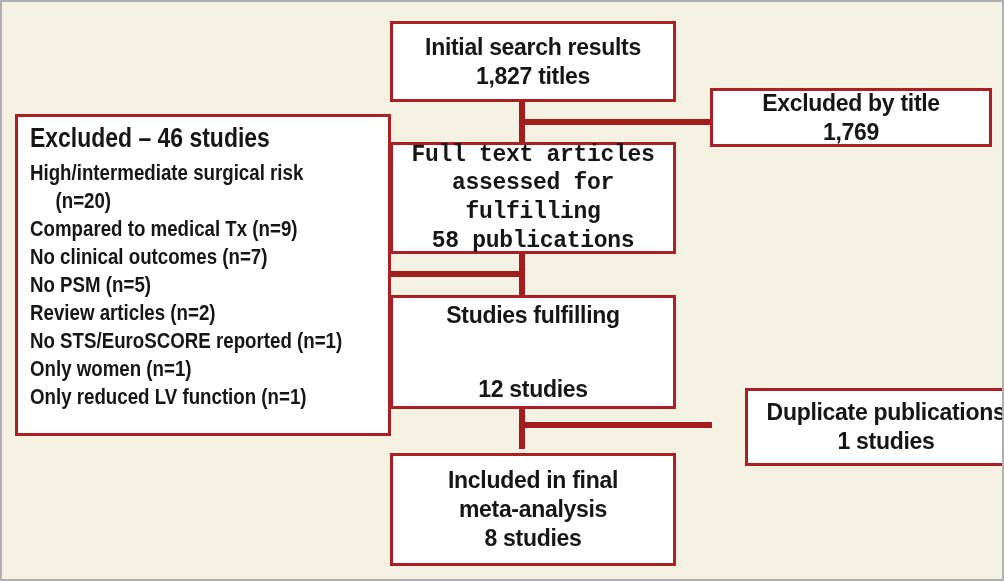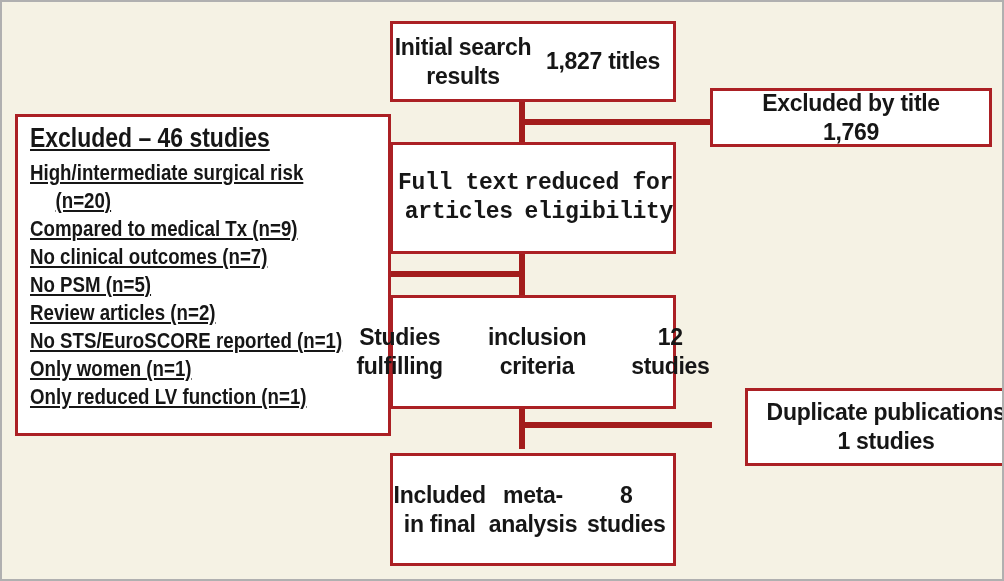--- a/index.html
+++ b/index.html
@@ -20,21 +20,21 @@
   .box {
     position: absolute;
     box-sizing: border-box;
     background: #ffffff;
     border: 3px solid #ab2024;
     color: #161616;
     font-weight: bold;
   }
   .box.center {
     display: flex;
-    flex-direction: row;
+    flex-direction: column;
     justify-content: center;
     align-items: center;
     text-align: center;
     font-size: 23px;
     line-height: 1.25;
     letter-spacing: -0.3px;
   }
   .box.side {
     display: flex;
     flex-direction: column;
@@ -95,40 +95,40 @@
     <div class="ln">1,827 titles</div>
   </div>
 
   <div class="box side" style="left:708px; top:86px; width:282px; height:59px;">
     <div class="ln">Excluded by title</div>
     <div class="ln">1,769</div>
   </div>
 
   <div class="box center" style="left:388px; top:140px; width:286px; height:112px;font-family:Liberation Mono, monospace;">
     <div class="ln">Full text articles</div>
-    <div class="ln">reduced for eligibility</div>
+    <div class="ln">assessed for fulfilling</div>
+    <div class="ln">58 publications</div>
   </div>
 
-  <div class="box left-box" style="left:13px; top:112px; width:376px; height:322px;text-decoration:underline;">
+  <div class="box left-box" style="left:13px; top:112px; width:376px; height:322px;">
     <div class="left-title">Excluded – 46 studies</div>
     <div class="left-list">
       <div class="left-item wrap-narrow">High/intermediate surgical risk (n=20)</div>
       <div class="left-item">Compared to medical Tx (n=9)</div>
       <div class="left-item">No clinical outcomes (n=7)</div>
       <div class="left-item">No PSM (n=5)</div>
       <div class="left-item">Review articles (n=2)</div>
       <div class="left-item">No STS/EuroSCORE reported (n=1)</div>
       <div class="left-item">Only women (n=1)</div>
       <div class="left-item">Only reduced LV function (n=1)</div>
     </div>
   </div>
 
   <div class="box center" style="left:388px; top:293px; width:286px; height:114px;gap:45px;">
     <div class="ln">Studies fulfilling</div>
-    <div class="ln">inclusion criteria</div>
     <div class="ln">12 studies</div>
   </div>
 
   <div class="box side" style="left:708px; top:386px; width:282px; height:78px;margin-left:35px;">
     <div class="ln">Duplicate publications</div>
     <div class="ln">1 studies</div>
   </div>
 
   <div class="box center" style="left:388px; top:451px; width:286px; height:113px;">
     <div class="ln">Included in final</div>

